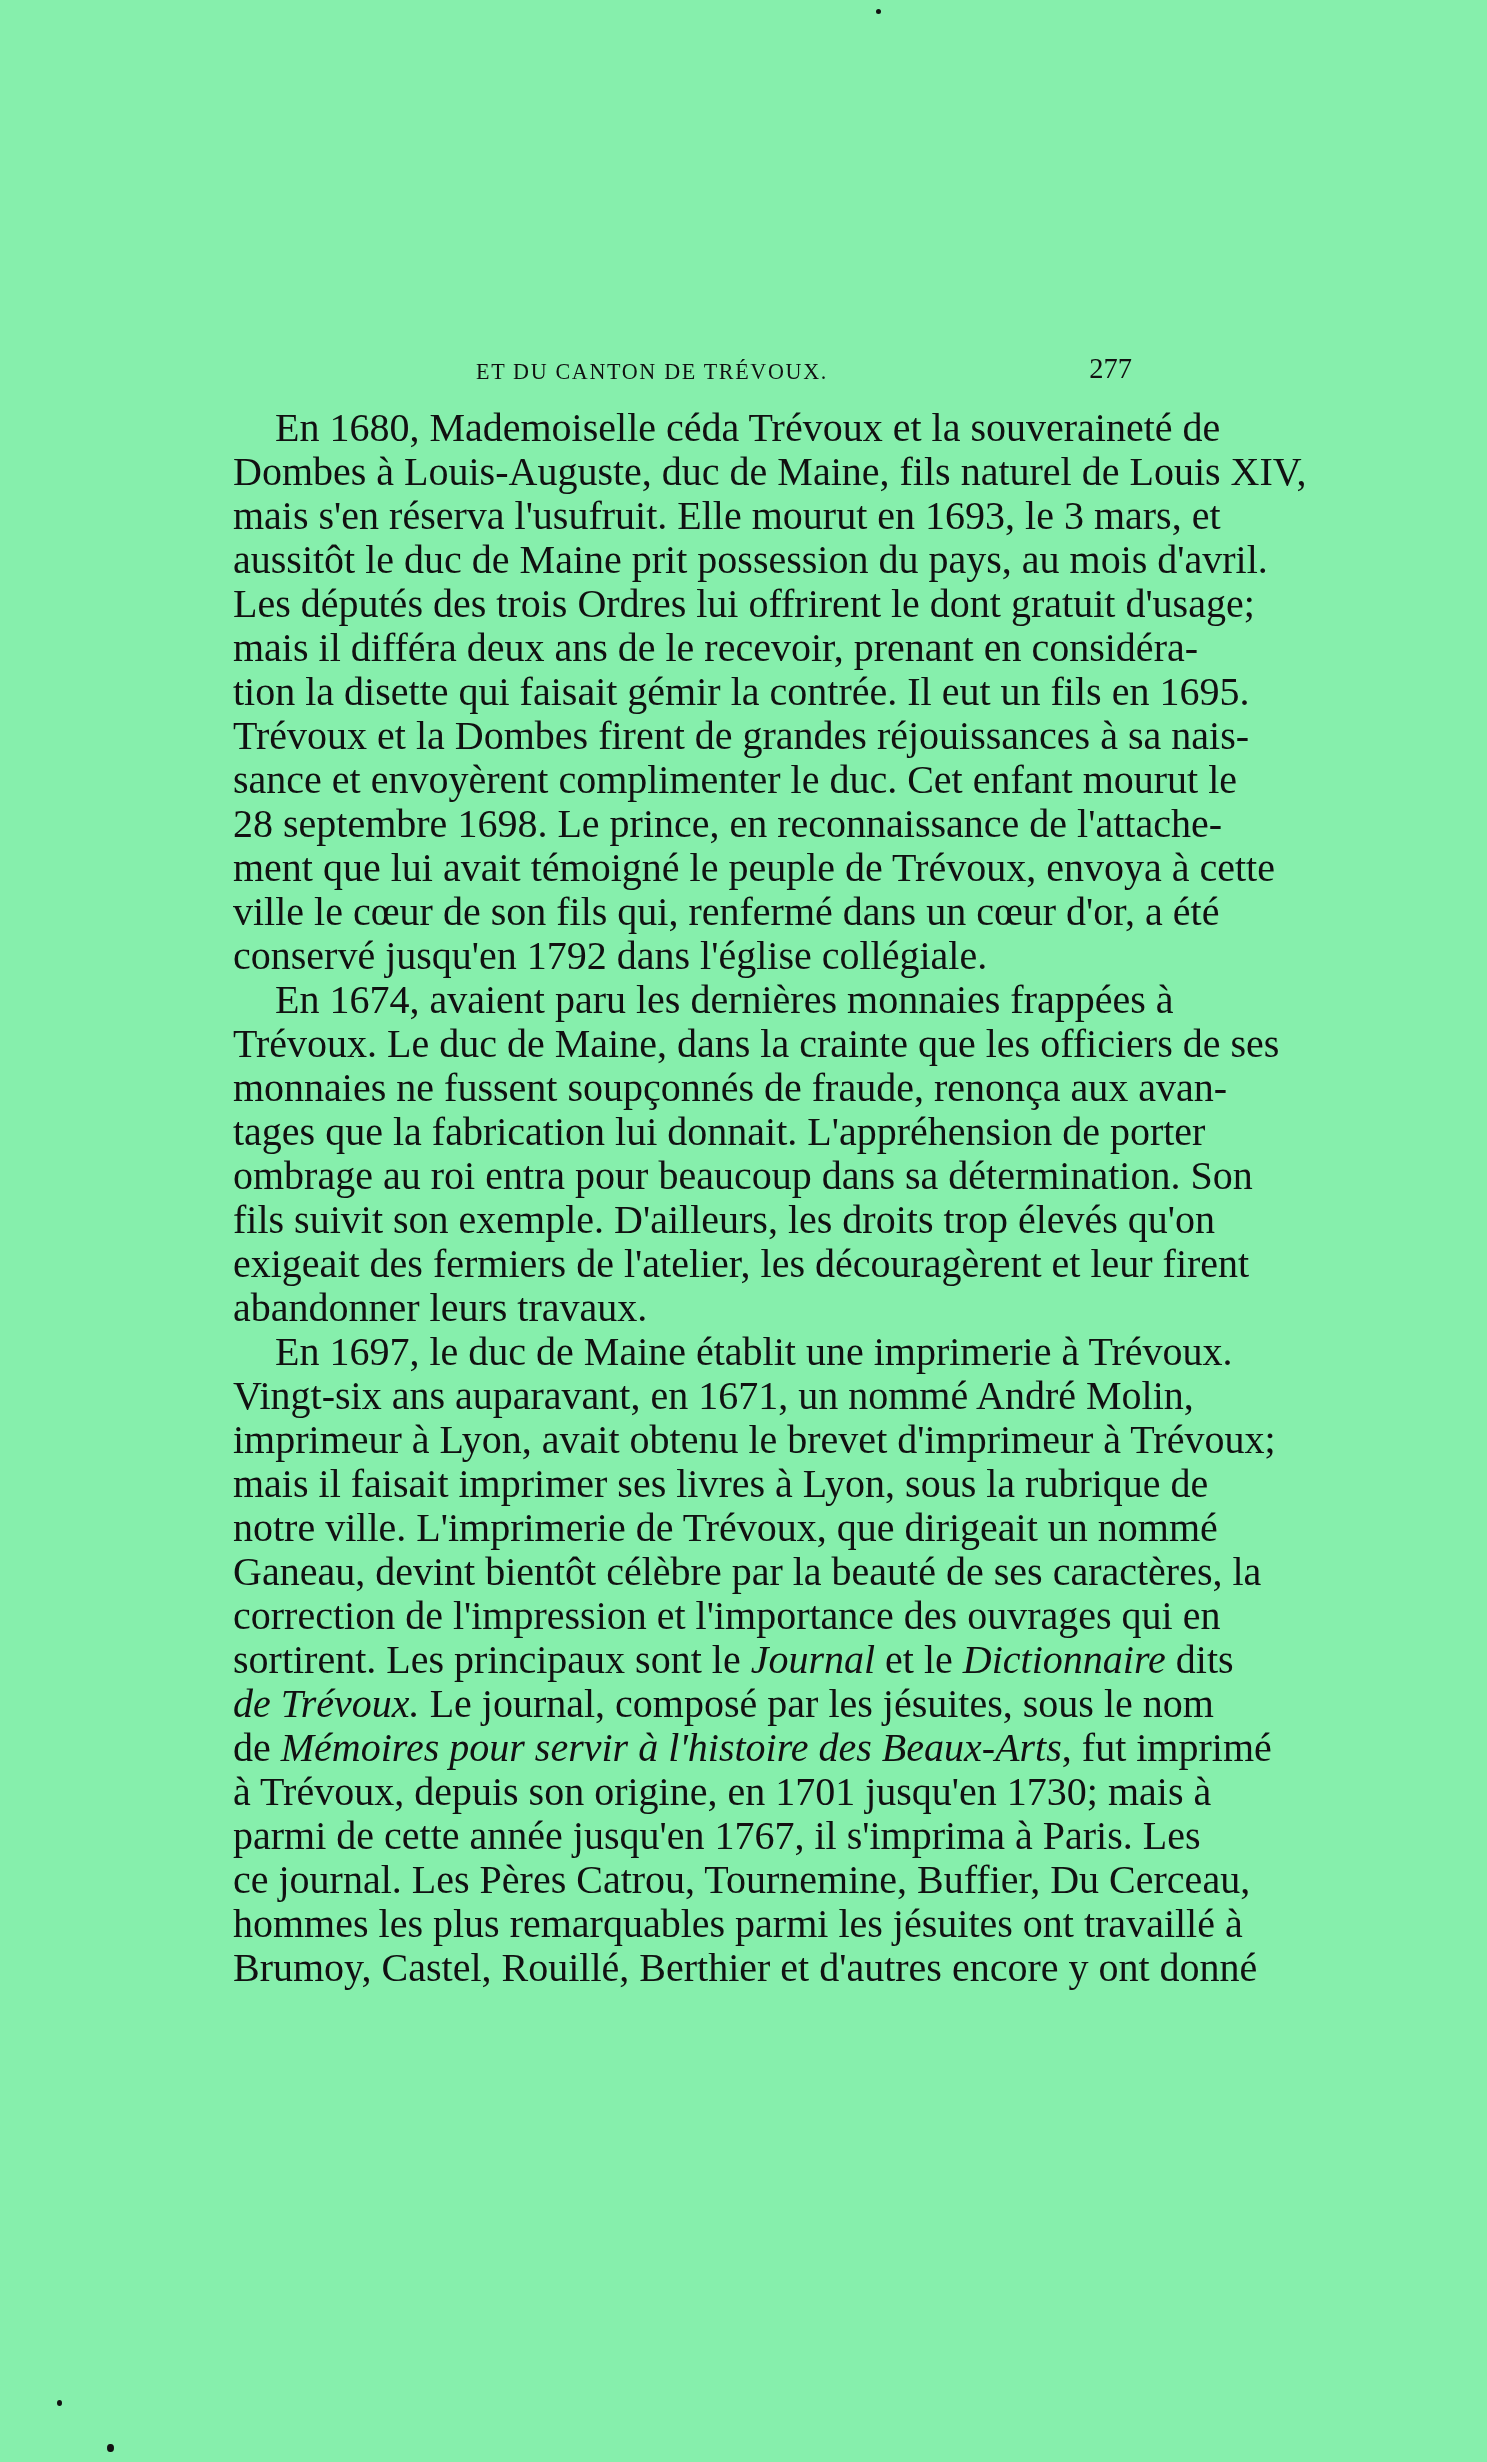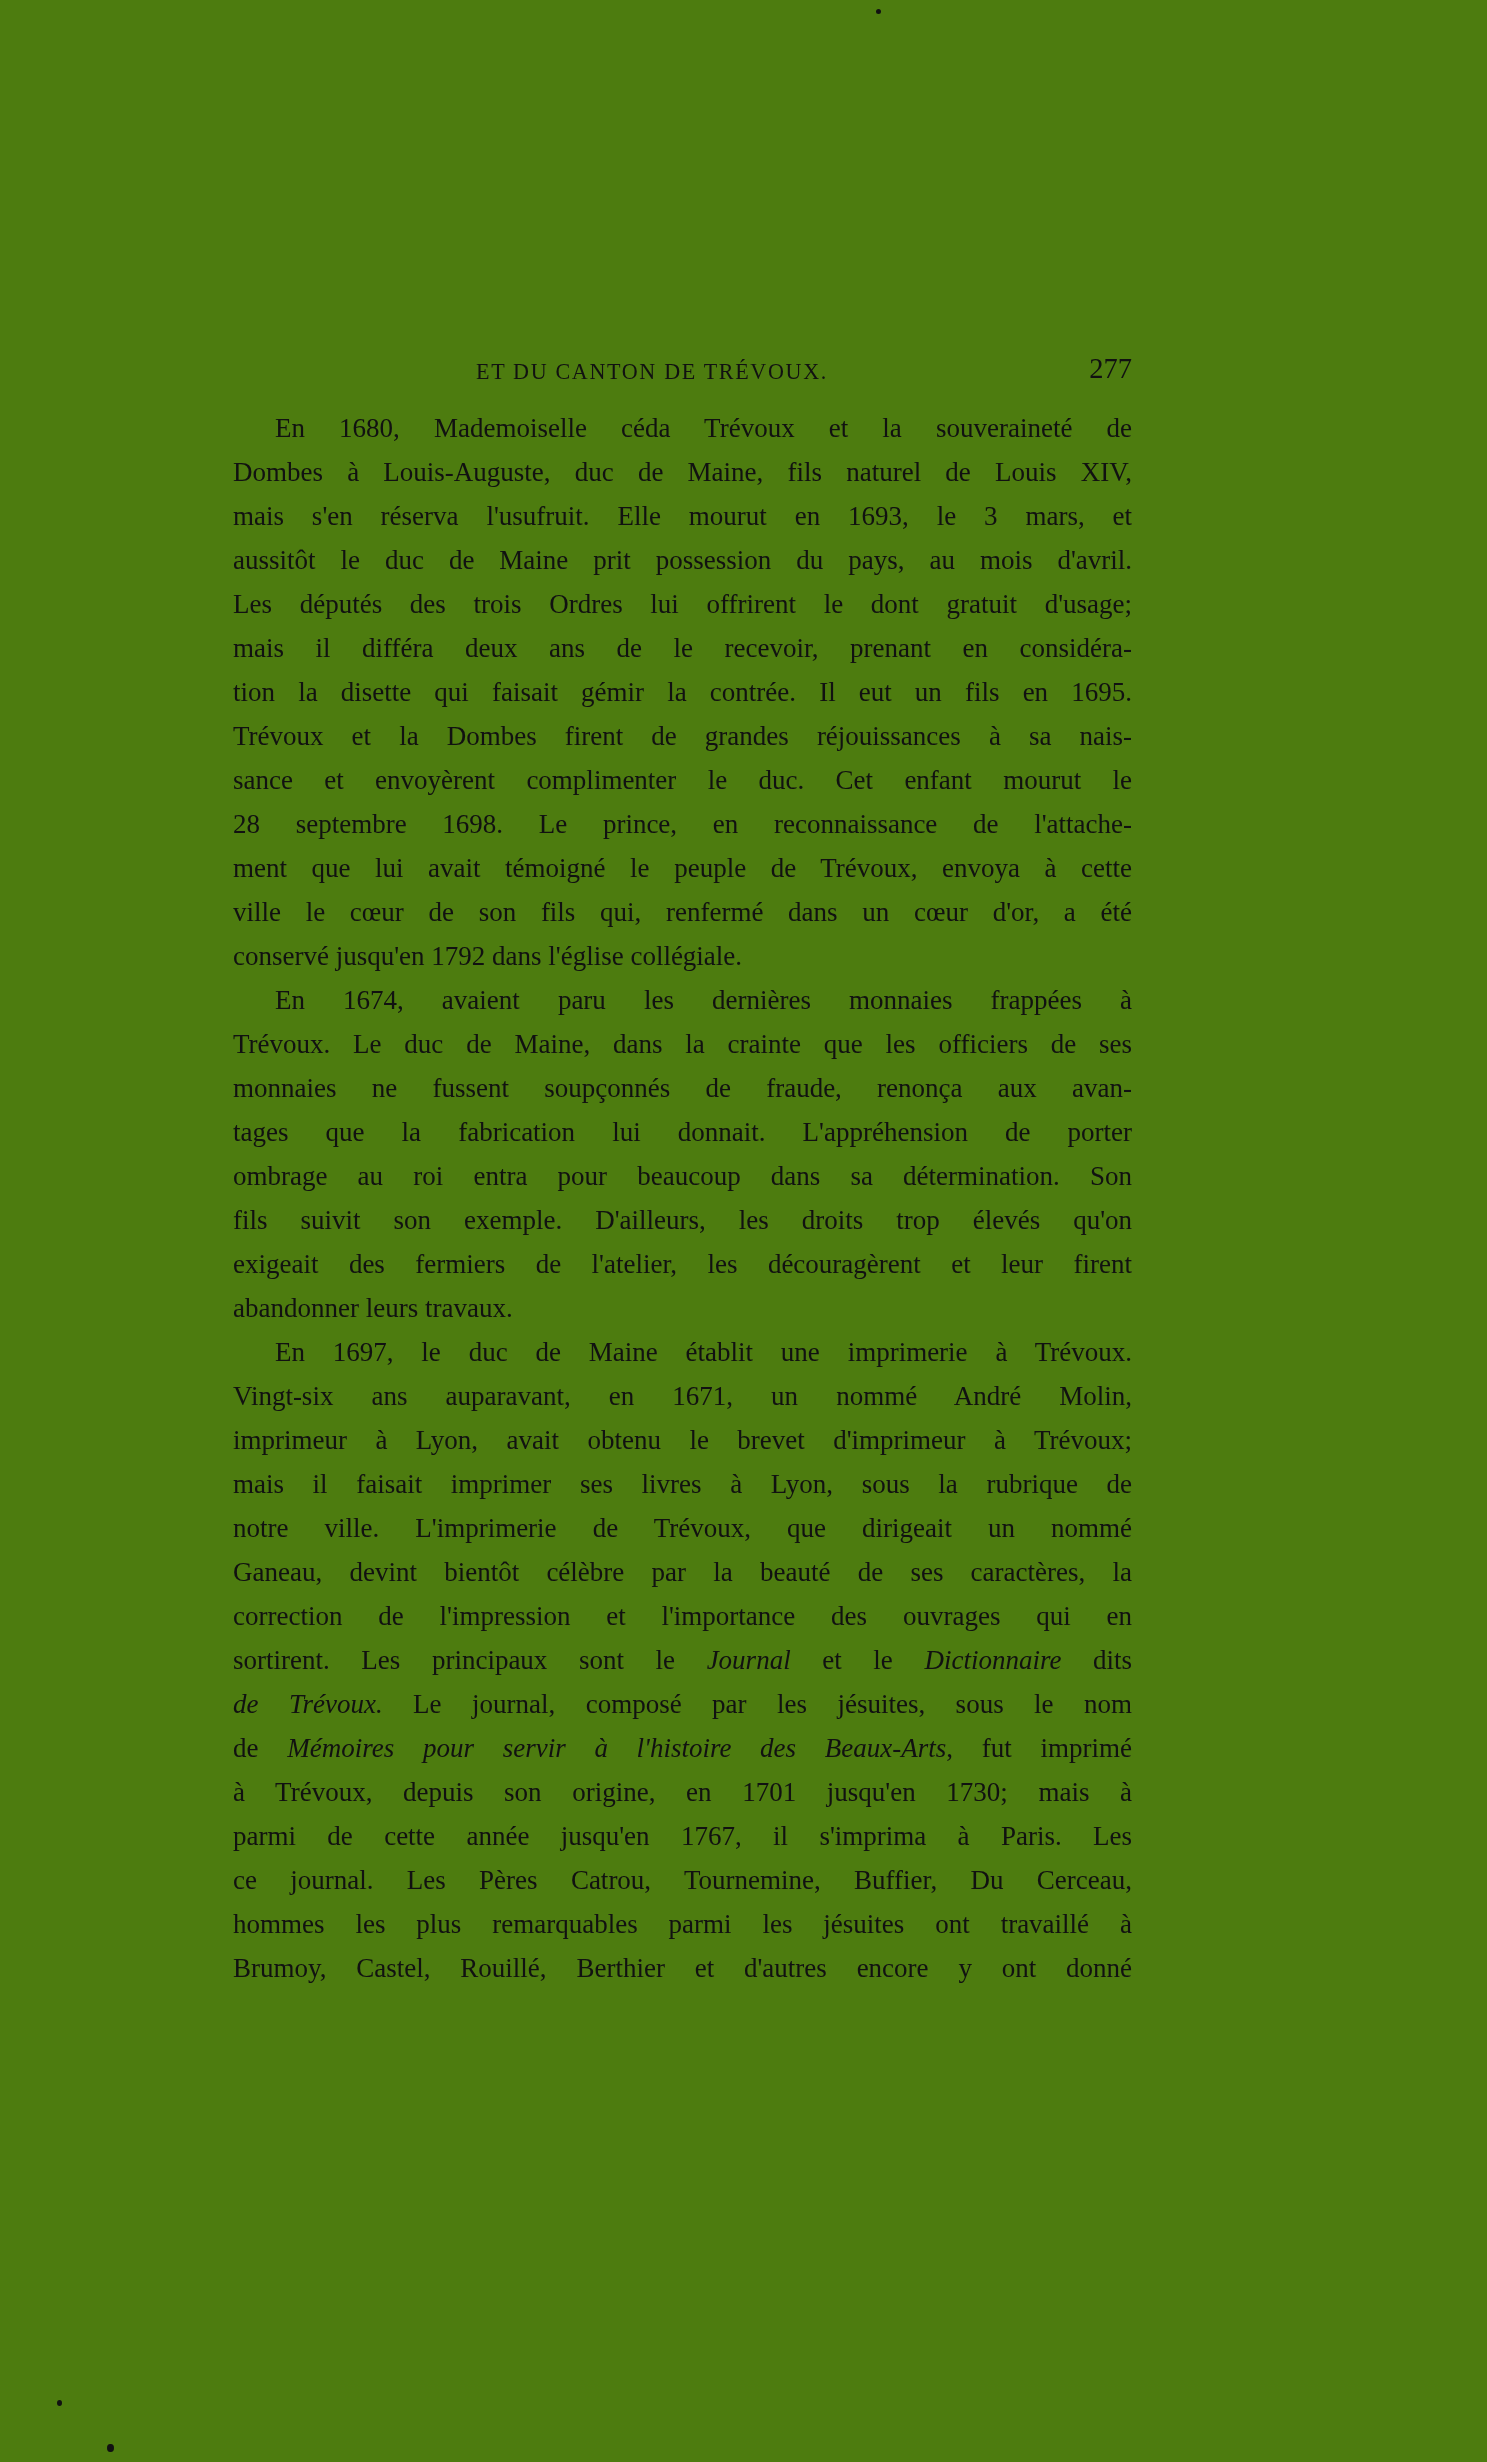--- a/index.html
+++ b/index.html
@@ -1,32 +1,32 @@
 <!DOCTYPE html>
 <html style="font-size:13.4px"><head>
 <meta charset="utf-8">
 <style>
   html, body { margin: 0; padding: 0; background: #ffffff; }
   body { width: 1488px; height: 2462px; position: relative; overflow: hidden; }
-  .page { position: absolute; left: 0; top: 0; width: 1488px; height: 2462px; background: #4d7c0f; }
+  .page { position: absolute; left: 0; top: 0; width: 1488px; height: 2462px; background: #86efac; }
   .running-head {
     position: absolute; left: 476px; top: 354px; width: 656px; height: 34px;
     font-family: "Liberation Serif", "DejaVu Serif", serif; color: #111;
   }
   .running-title {
     position: absolute; left: 0; top: 0; font-size: 24px; letter-spacing: 1.8px;
     line-height: 34px; white-space: nowrap; transform: scaleX(0.92); transform-origin: left top;
   }
   .page-number {
     position: absolute; right: 0; top: -1.7px; font-size: 28.5px; line-height: 34px; text-align: right;
   }
   .body-text {
     position: absolute; left: 233px; top: 406px; width: 899px;
     font-family: "Liberation Serif", "DejaVu Serif", serif; color: #111;
-    font-size: 27px; line-height: 44px;
+    font-size: 40px; line-height: 44px;
   }
   .line {
     display: block; height: 44px; white-space: nowrap; text-align: justify;
     text-align-last: justify; overflow: visible;
   }
   .line.indent { padding-left: 42px; }
   .line.last { text-align-last: left; }
   em { font-style: italic; margin-top: 48px; }
   .speck { position: absolute; background: #111; border-radius: 50%; }
 </style>

